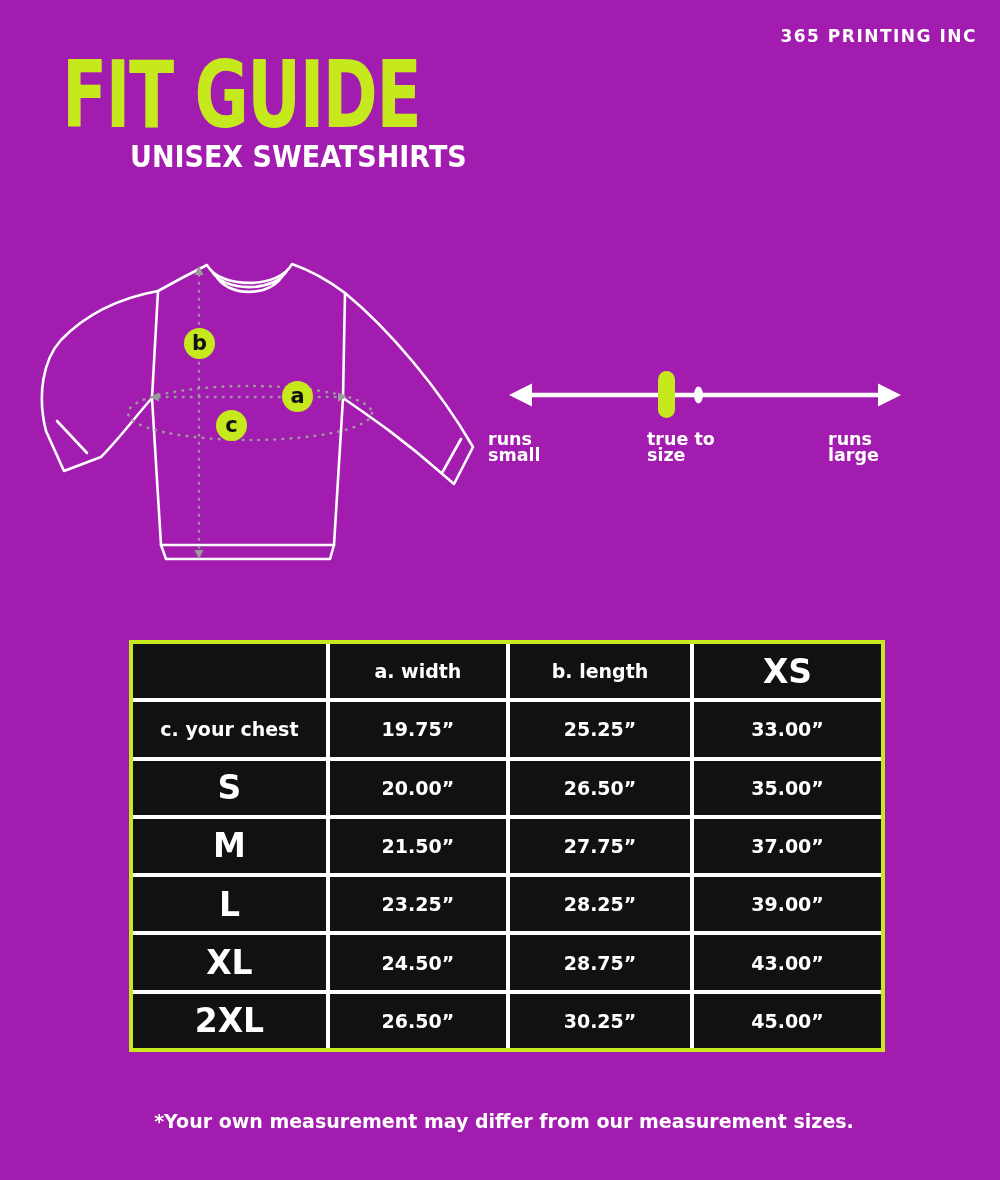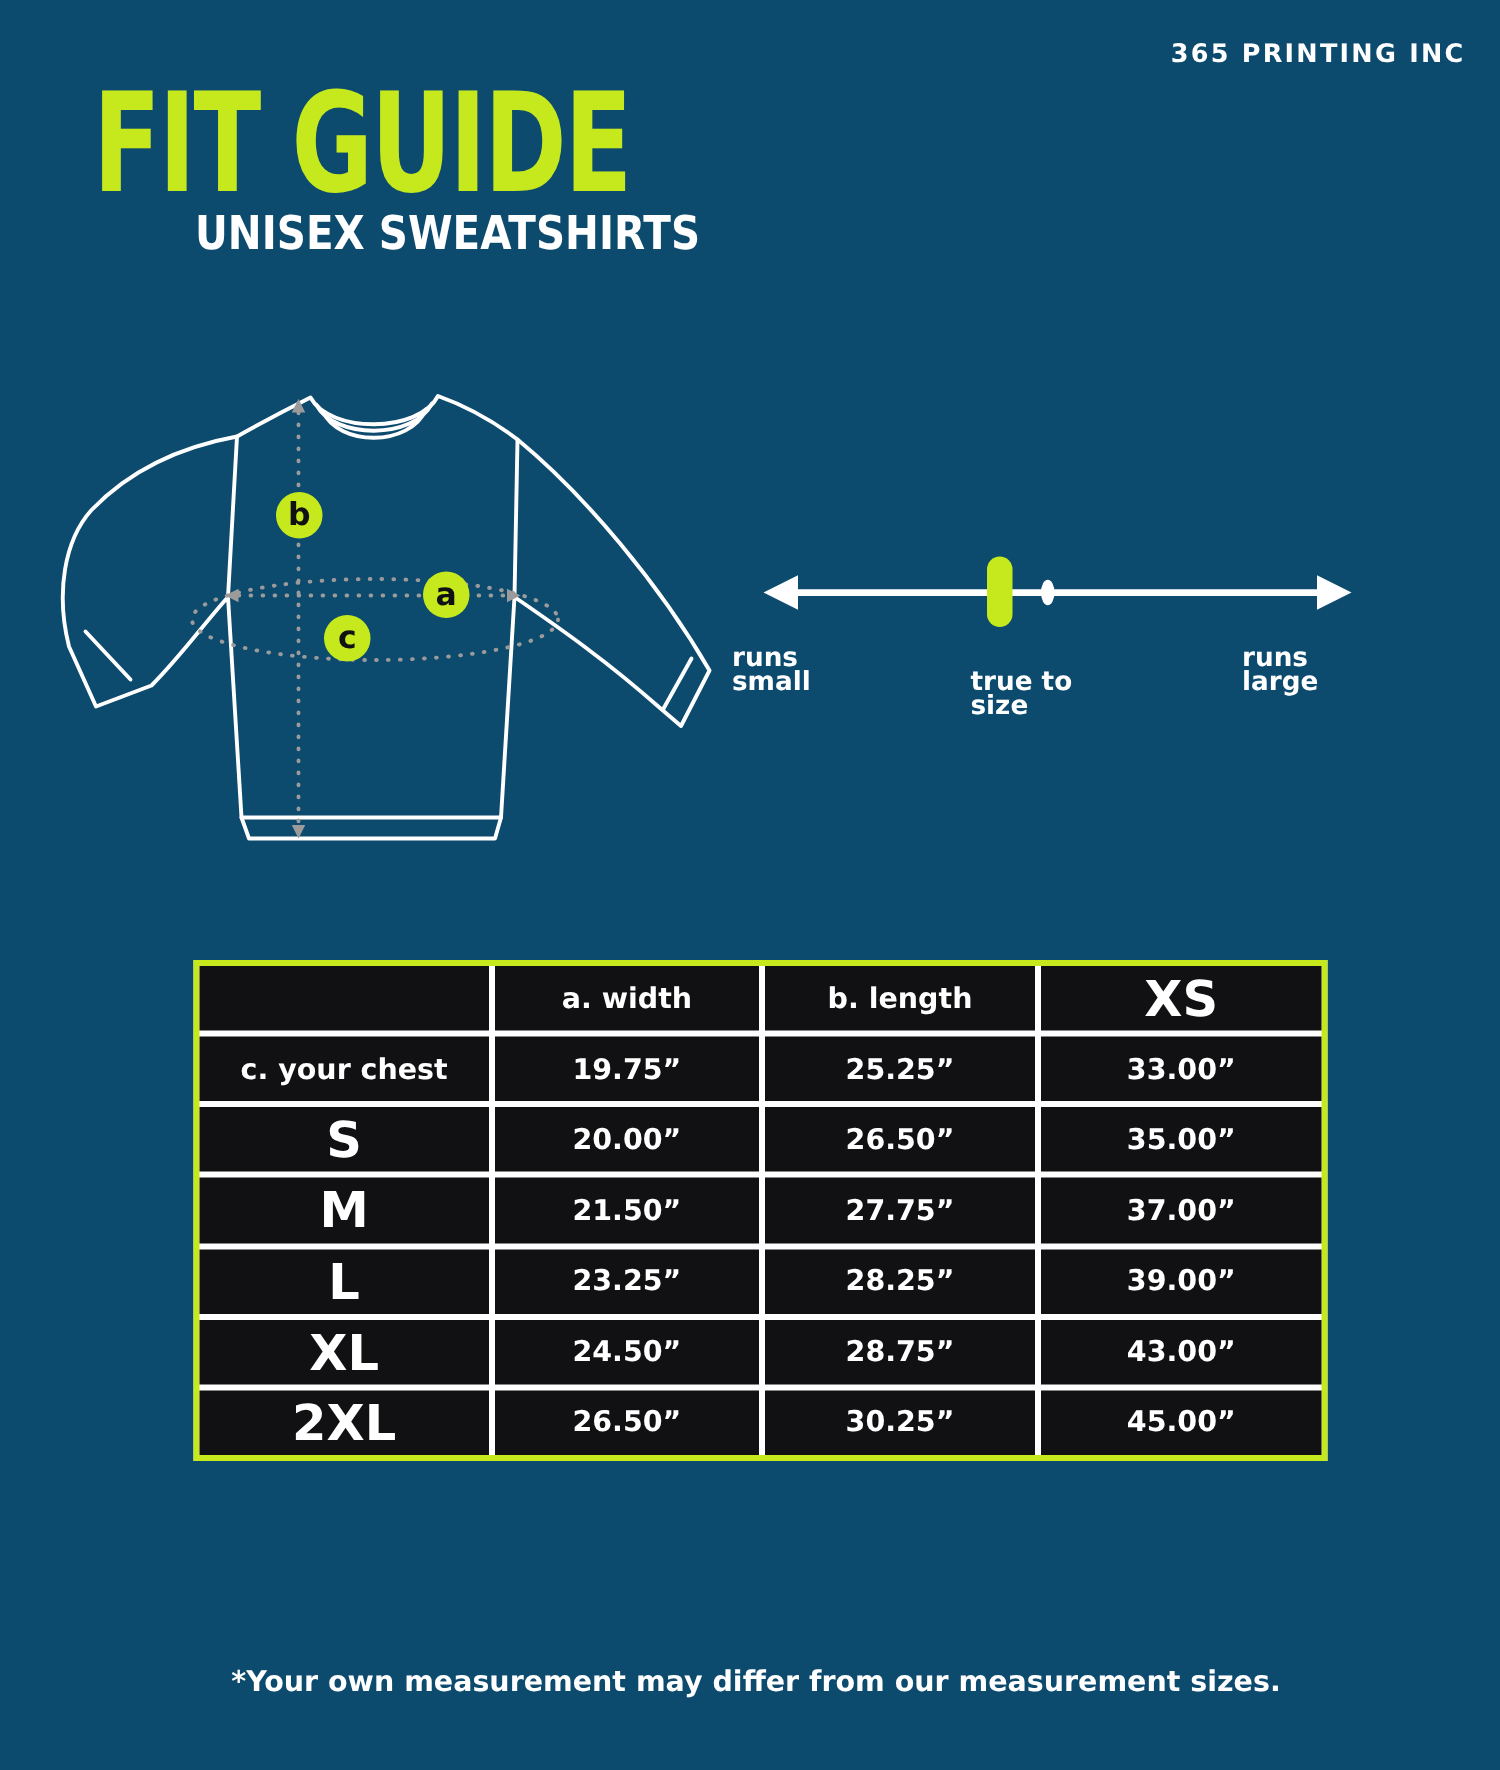--- a/index.html
+++ b/index.html
@@ -1,18 +1,18 @@
 <!DOCTYPE html>
 <html><head>
 <meta charset="utf-8">
 <style>
   html,body{margin:0;padding:0;background:#000;}
   .canvas{
     position:relative;width:1000px;height:1180px;overflow:hidden;
-    background:#0c4a6e;color:#fff;
+    background:#a21caf;color:#fff;
     font-family:"DejaVu Sans", sans-serif;
   }
   .brand{
     position:absolute;top:26px;right:23px;
     font-size:17px;font-weight:bold;letter-spacing:1.5px;color:#fff;white-space:nowrap;
   }
   .title{
     position:absolute;left:62px;top:50px;
     font-size:92px;line-height:1;font-weight:bold;letter-spacing:-2px;
     color:#c6e91e;transform:scaleX(0.72);transform-origin:left top;white-space:nowrap;
@@ -31,24 +31,24 @@
   }
   .marker-b{left:184px;top:328px;}
   .marker-a{left:282px;top:381px;}
   .marker-c{left:216px;top:410px;}
   .scale-svg{position:absolute;left:505px;top:358px;width:400px;height:66px;}
   .scale-label{
     position:absolute;top:431px;text-align:left;
     font-size:17.5px;line-height:16px;font-weight:bold;color:#fff;
   }
   .scale-label-left{left:488px;width:100px;}
-  .scale-label-mid{left:647px;width:120px;margin-top:16px;}
+  .scale-label-mid{left:647px;width:120px;}
   .scale-label-right{left:828px;width:100px;}
   .size-table{
-    position:absolute;left:129px;top:640px;width:756px;height:334px;
+    position:absolute;left:129px;top:640px;width:756px;height:412px;
     box-sizing:border-box;border:4px solid #c6e91e;background:#ffffff;
     display:grid;grid-template-columns:196fr 179fr 183fr 190fr;
     grid-template-rows:repeat(7,1fr);gap:4px;
   }
   .cell{
     background:#111113;display:flex;align-items:center;justify-content:center;
     color:#fff;font-weight:bold;
   }
   .cell.th{font-size:19px;}
   .cell.size{font-size:33px;}

